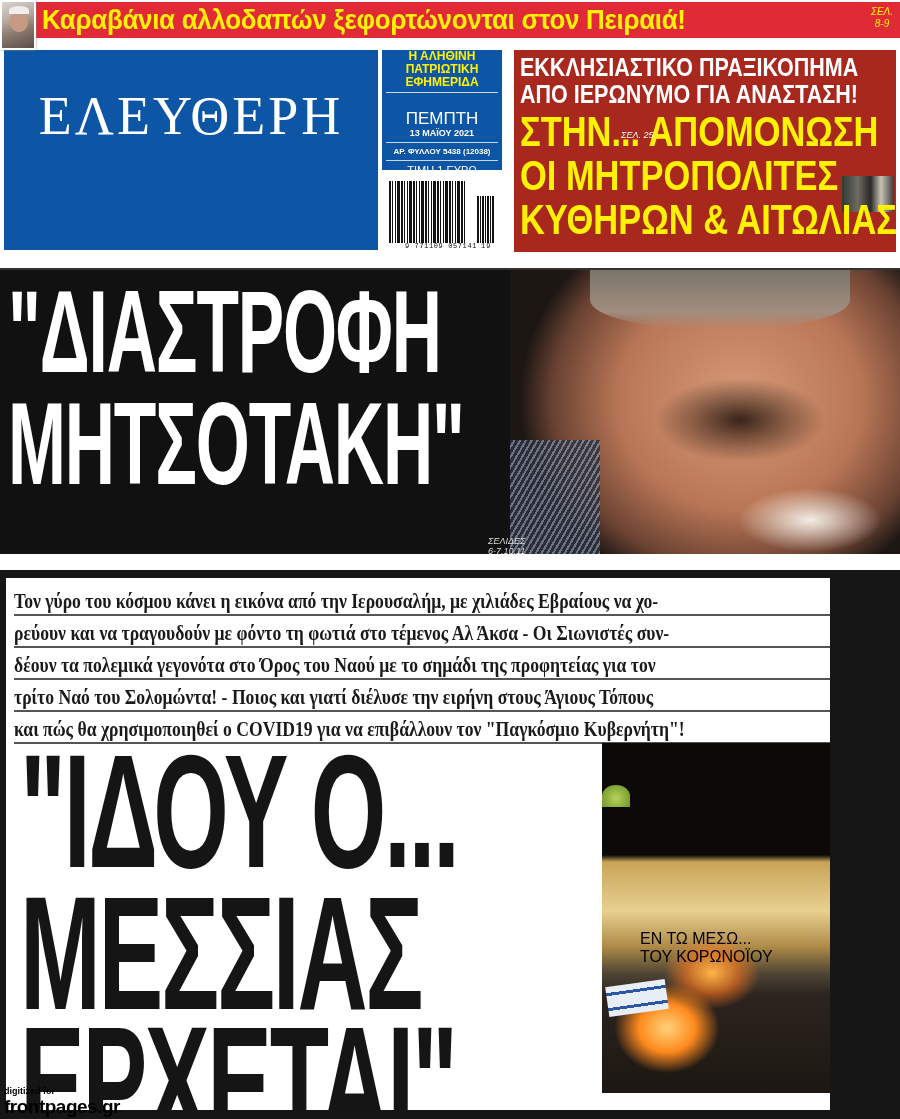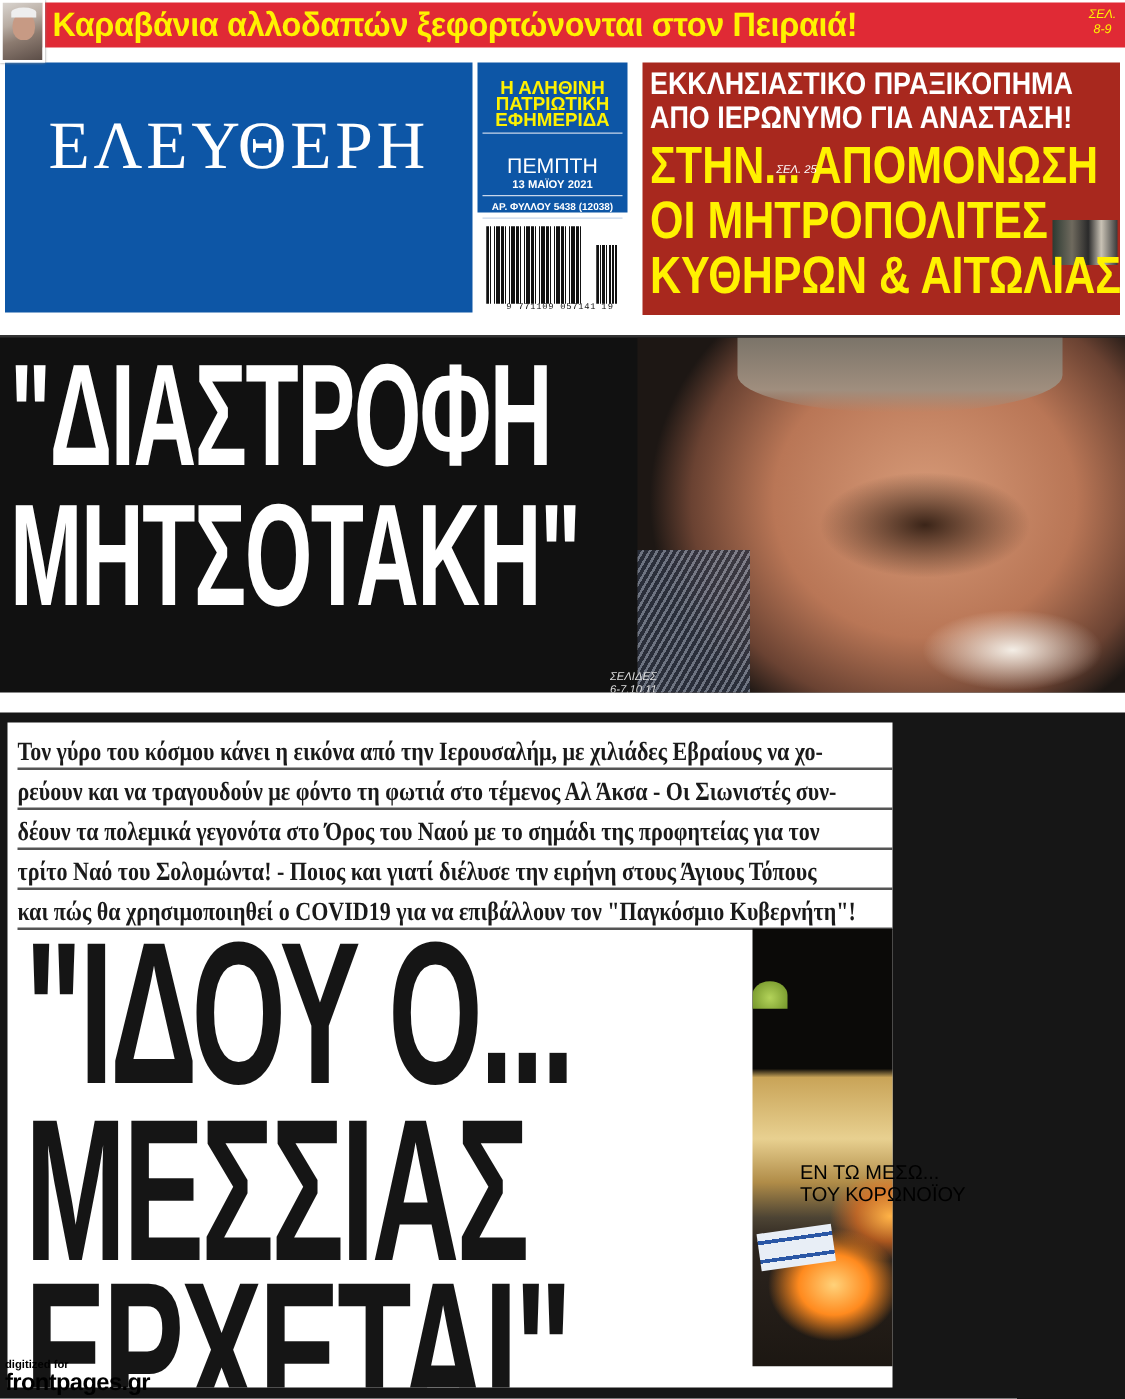--- a/index.html
+++ b/index.html
@@ -54,21 +54,21 @@
     font-family: "Liberation Serif", serif; color: #fff200; font-size: 162px; line-height: 150px;
     letter-spacing: 4px;
   }
 
   
   .infobox {
     position: absolute; left: 382px; top: 50px; width: 120px; height: 120px;
     background: #0d56a6; color: #fff; text-align: center;
   }
   .infobox .tagline {
-    color: #fff200; font-weight: bold; font-size: 15px; line-height: 13px; padding-top: 14px;
+    color: #fff200; font-weight: bold; font-size: 12px; line-height: 13px; padding-top: 0;
   }
   .infobox .sep { height: 1px; background: #c8d6ea; margin: 3px 4px; }
   .infobox .day { font-size: 17px; line-height: 19px; margin-top: 16px; }
   .infobox .date { font-size: 9px; font-weight: bold; line-height: 11px; }
   .infobox .issue { font-size: 8px; font-weight: bold; line-height: 11px; white-space: nowrap; }
   .infobox .price { font-size: 11px; font-weight: normal; line-height: 13px; }
 
   .barcode {
     position: absolute; left: 383px; top: 178px; width: 118px; height: 76px; background: #fff;
   }
@@ -151,21 +151,21 @@
   .mits .pages {
     position: absolute; left: 488px; top: 266px; color: #ddd; font-size: 9px; font-style: italic; line-height: 10px; text-align: center;
   }
 
   
   .bottom {
     position: absolute; left: 0; top: 570px; width: 900px; height: 549px;
     background: #161616;
   }
   .bottom .inner {
-    position: absolute; left: 6px; top: 8px; width: 708px; height: 532px;
+    position: absolute; left: 6px; top: 8px; width: 824px; height: 532px;
     background: #ffffff; overflow: hidden;
   }
   .bottom .lead {
     position: absolute; left: 8px; top: 10px; width: 870px;
   }
   .bottom .lead .line {
     display: block; font-family: "Liberation Serif", serif; font-weight: bold;
     font-size: 21px; line-height: 26px; color: #1a1a1a; white-space: nowrap;
     border-bottom: 2px solid #555; margin-bottom: 4px;
     transform: scaleX(0.84); transform-origin: left center; width: 119%;

